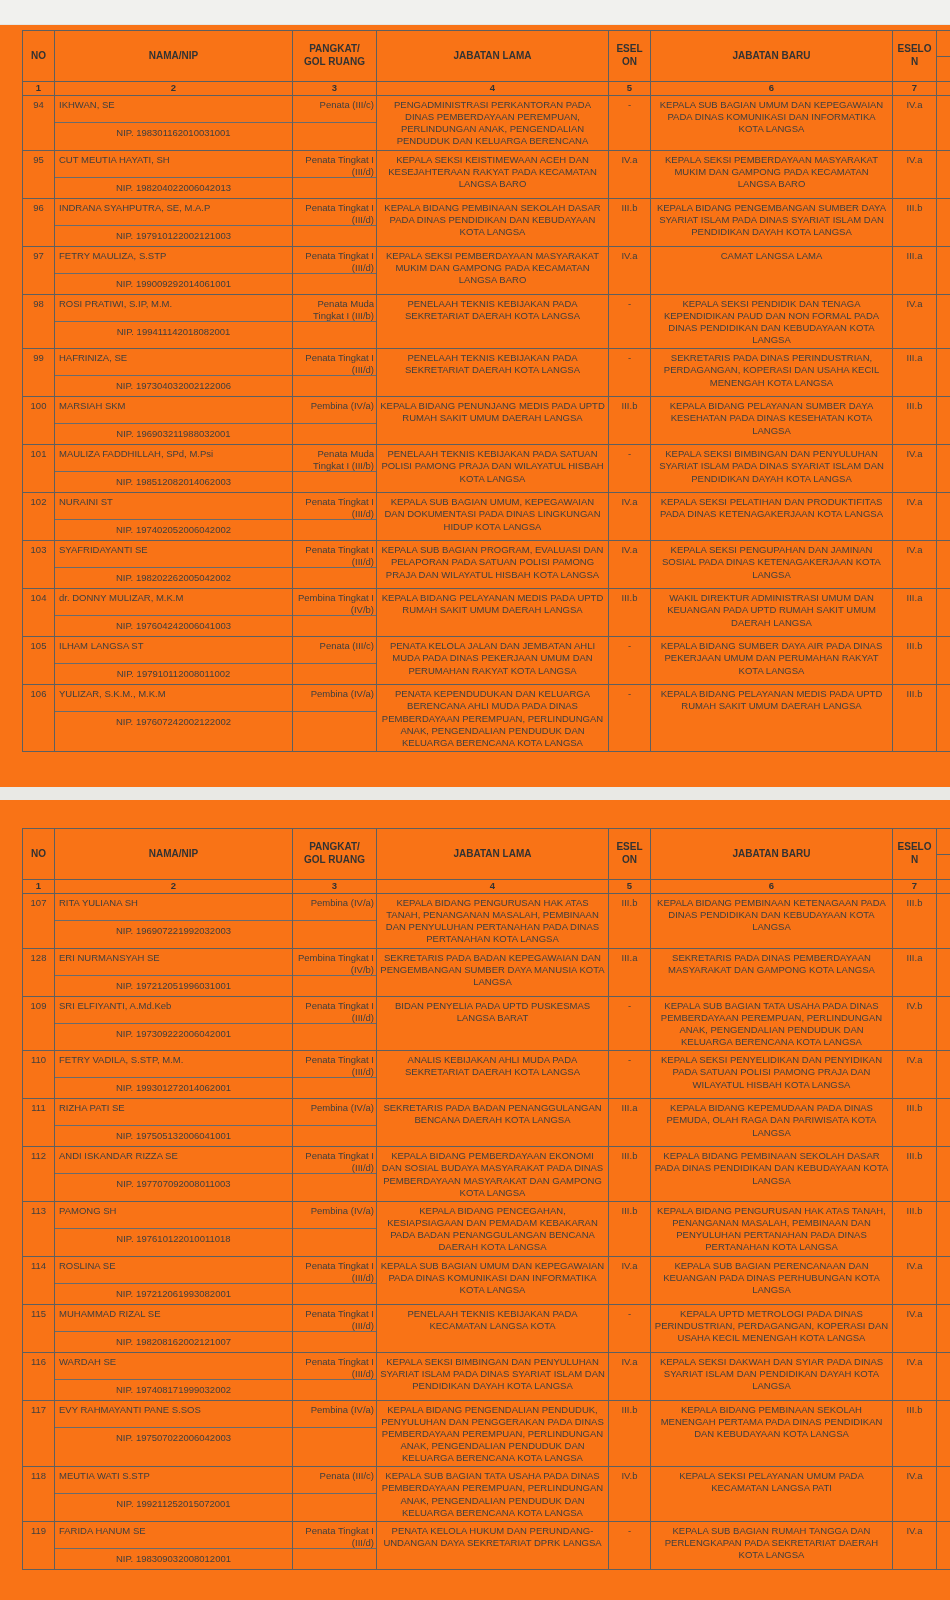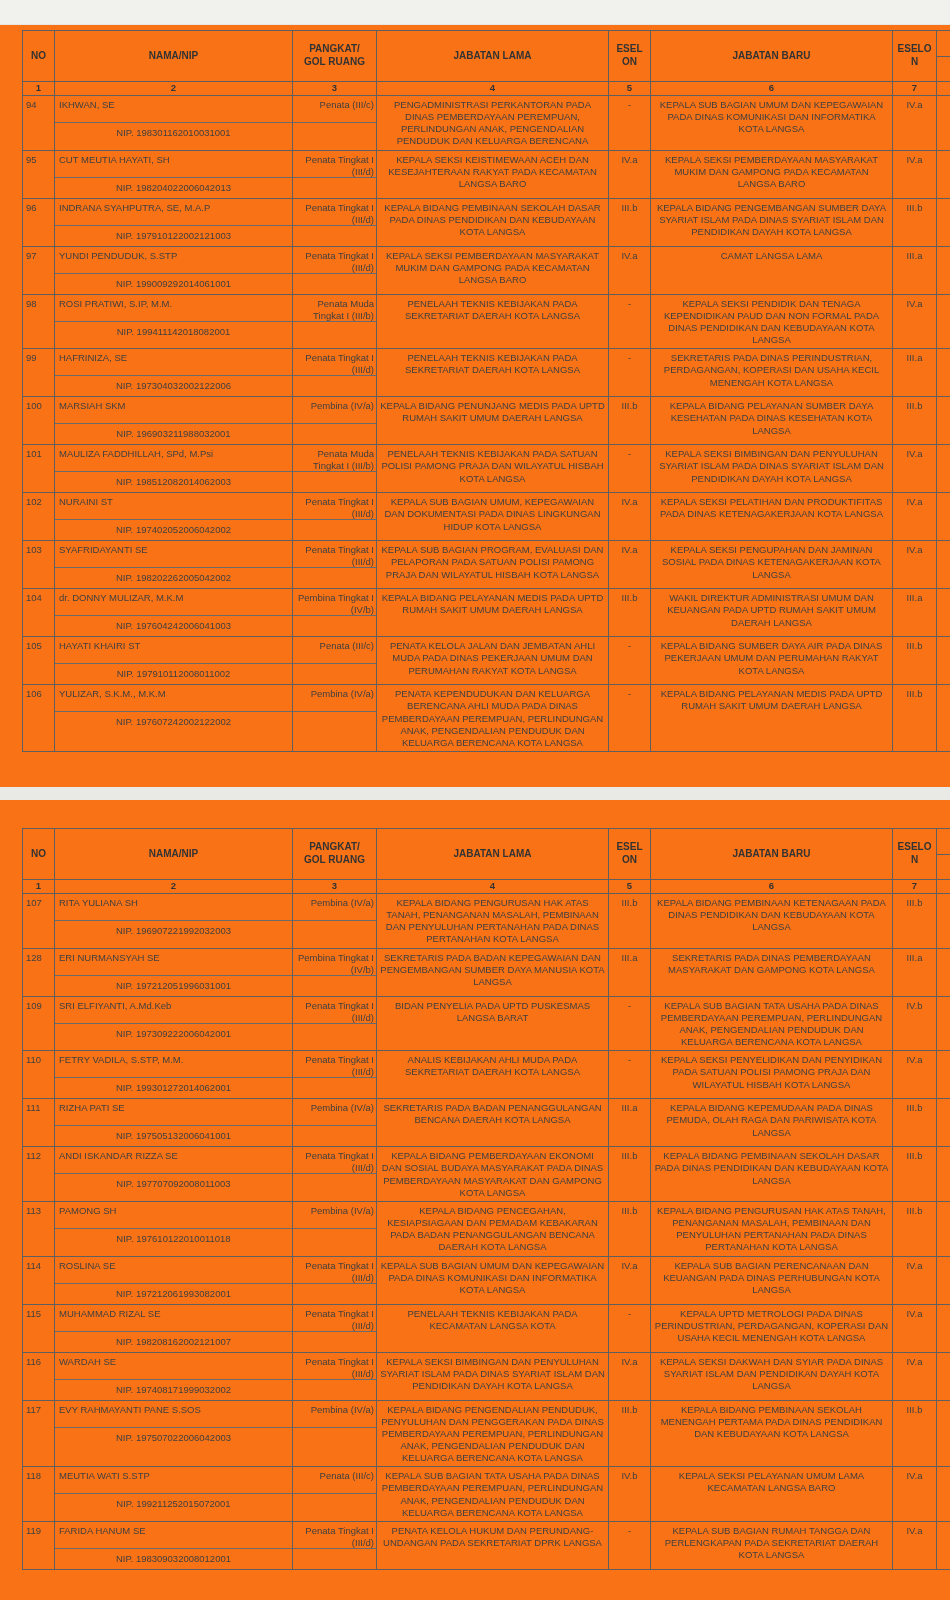--- a/index.html
+++ b/index.html
@@ -30,21 +30,21 @@
   th.kethead{position:relative;}
   th.kethead::after{
     content:"";position:absolute;left:-1px;right:-6px;top:50%;
     border-top:1px solid #5f5f5f;
   }
   tr.numrow td{
     height:13px;text-align:center;font-weight:bold;
     font-size:9.5px;padding:0 2px;color:#333;
   }
   tbody td{height:42px;}
-  td.no{text-align:left;padding-top:3px;}
+  td.no{text-align:center;padding-top:3px;}
   td.nama,td.pangkat{padding:0;}
   .nm,.pk{
     height:27px;box-sizing:border-box;overflow:hidden;
     border-bottom:1px solid #6b6b6b;padding:3px 4px 2px 4px;
   }
   .pk{text-align:right;padding:3px 2px 1px 2px;}
   .np{padding:4px 4px 2px 4px;text-align:center;}
   td.jab{text-align:center;padding-top:3px;}
   td.esl{text-align:center;padding-top:3px;}
   td.ket{background:transparent;}
@@ -131,21 +131,21 @@
       </td>
       <td class="jab">KEPALA BIDANG PEMBINAAN SEKOLAH DASAR PADA DINAS PENDIDIKAN DAN KEBUDAYAAN KOTA LANGSA</td>
       <td class="esl">III.b</td>
       <td class="jab">KEPALA BIDANG PENGEMBANGAN SUMBER DAYA SYARIAT ISLAM PADA DINAS SYARIAT ISLAM DAN PENDIDIKAN DAYAH KOTA LANGSA</td>
       <td class="esl">III.b</td>
       <td class="ket"></td>
     </tr>
         <tr>
       <td class="no">97</td>
       <td class="nama">
-        <div class="nm">YUNDI PENDUDUK, S.STP</div>
+        <div class="nm">FETRY MAULIZA, S.STP</div>
         <div class="np">NIP. 199009292014061001</div>
       </td>
       <td class="pangkat">
         <div class="pk">Penata Tingkat I (III/d)</div>
       </td>
       <td class="jab">KEPALA SEKSI PEMBERDAYAAN MASYARAKAT MUKIM DAN GAMPONG PADA KECAMATAN LANGSA BARO</td>
       <td class="esl">IV.a</td>
       <td class="jab">CAMAT LANGSA LAMA</td>
       <td class="esl">III.a</td>
       <td class="ket"></td>
@@ -251,21 +251,21 @@
       </td>
       <td class="jab">KEPALA BIDANG PELAYANAN MEDIS PADA UPTD RUMAH SAKIT UMUM DAERAH LANGSA</td>
       <td class="esl">III.b</td>
       <td class="jab">WAKIL DIREKTUR ADMINISTRASI UMUM DAN KEUANGAN PADA UPTD RUMAH SAKIT UMUM DAERAH LANGSA</td>
       <td class="esl">III.a</td>
       <td class="ket"></td>
     </tr>
         <tr>
       <td class="no">105</td>
       <td class="nama">
-        <div class="nm">HAYATI KHAIRI ST</div>
+        <div class="nm">ILHAM LANGSA ST</div>
         <div class="np">NIP. 197910112008011002</div>
       </td>
       <td class="pangkat">
         <div class="pk">Penata (III/c)</div>
       </td>
       <td class="jab">PENATA KELOLA JALAN DAN JEMBATAN AHLI MUDA PADA DINAS PEKERJAAN UMUM DAN PERUMAHAN RAKYAT KOTA LANGSA</td>
       <td class="esl">-</td>
       <td class="jab">KEPALA BIDANG SUMBER DAYA AIR PADA DINAS PEKERJAAN UMUM DAN PERUMAHAN RAKYAT KOTA LANGSA</td>
       <td class="esl">III.b</td>
       <td class="ket"></td>
@@ -491,34 +491,34 @@
       <td class="no">118</td>
       <td class="nama">
         <div class="nm">MEUTIA WATI S.STP</div>
         <div class="np">NIP. 199211252015072001</div>
       </td>
       <td class="pangkat">
         <div class="pk">Penata (III/c)</div>
       </td>
       <td class="jab">KEPALA SUB BAGIAN TATA USAHA PADA DINAS PEMBERDAYAAN PEREMPUAN, PERLINDUNGAN ANAK, PENGENDALIAN PENDUDUK DAN KELUARGA BERENCANA KOTA LANGSA</td>
       <td class="esl">IV.b</td>
-      <td class="jab">KEPALA SEKSI PELAYANAN UMUM LAMA KECAMATAN LANGSA BARO</td>
+      <td class="jab">KEPALA SEKSI PELAYANAN UMUM PADA KECAMATAN LANGSA PATI</td>
       <td class="esl">IV.a</td>
       <td class="ket"></td>
     </tr>
         <tr>
       <td class="no">119</td>
       <td class="nama">
         <div class="nm">FARIDA HANUM SE</div>
         <div class="np">NIP. 198309032008012001</div>
       </td>
       <td class="pangkat">
         <div class="pk">Penata Tingkat I (III/d)</div>
       </td>
-      <td class="jab">PENATA KELOLA HUKUM DAN PERUNDANG-UNDANGAN PADA SEKRETARIAT DPRK LANGSA</td>
+      <td class="jab">PENATA KELOLA HUKUM DAN PERUNDANG-UNDANGAN DAYA SEKRETARIAT DPRK LANGSA</td>
       <td class="esl">-</td>
       <td class="jab">KEPALA SUB BAGIAN RUMAH TANGGA DAN PERLENGKAPAN PADA SEKRETARIAT DAERAH KOTA LANGSA</td>
       <td class="esl">IV.a</td>
       <td class="ket"></td>
     </tr>
       </tbody>
   </table>
 </div>
 
 </body></html>

